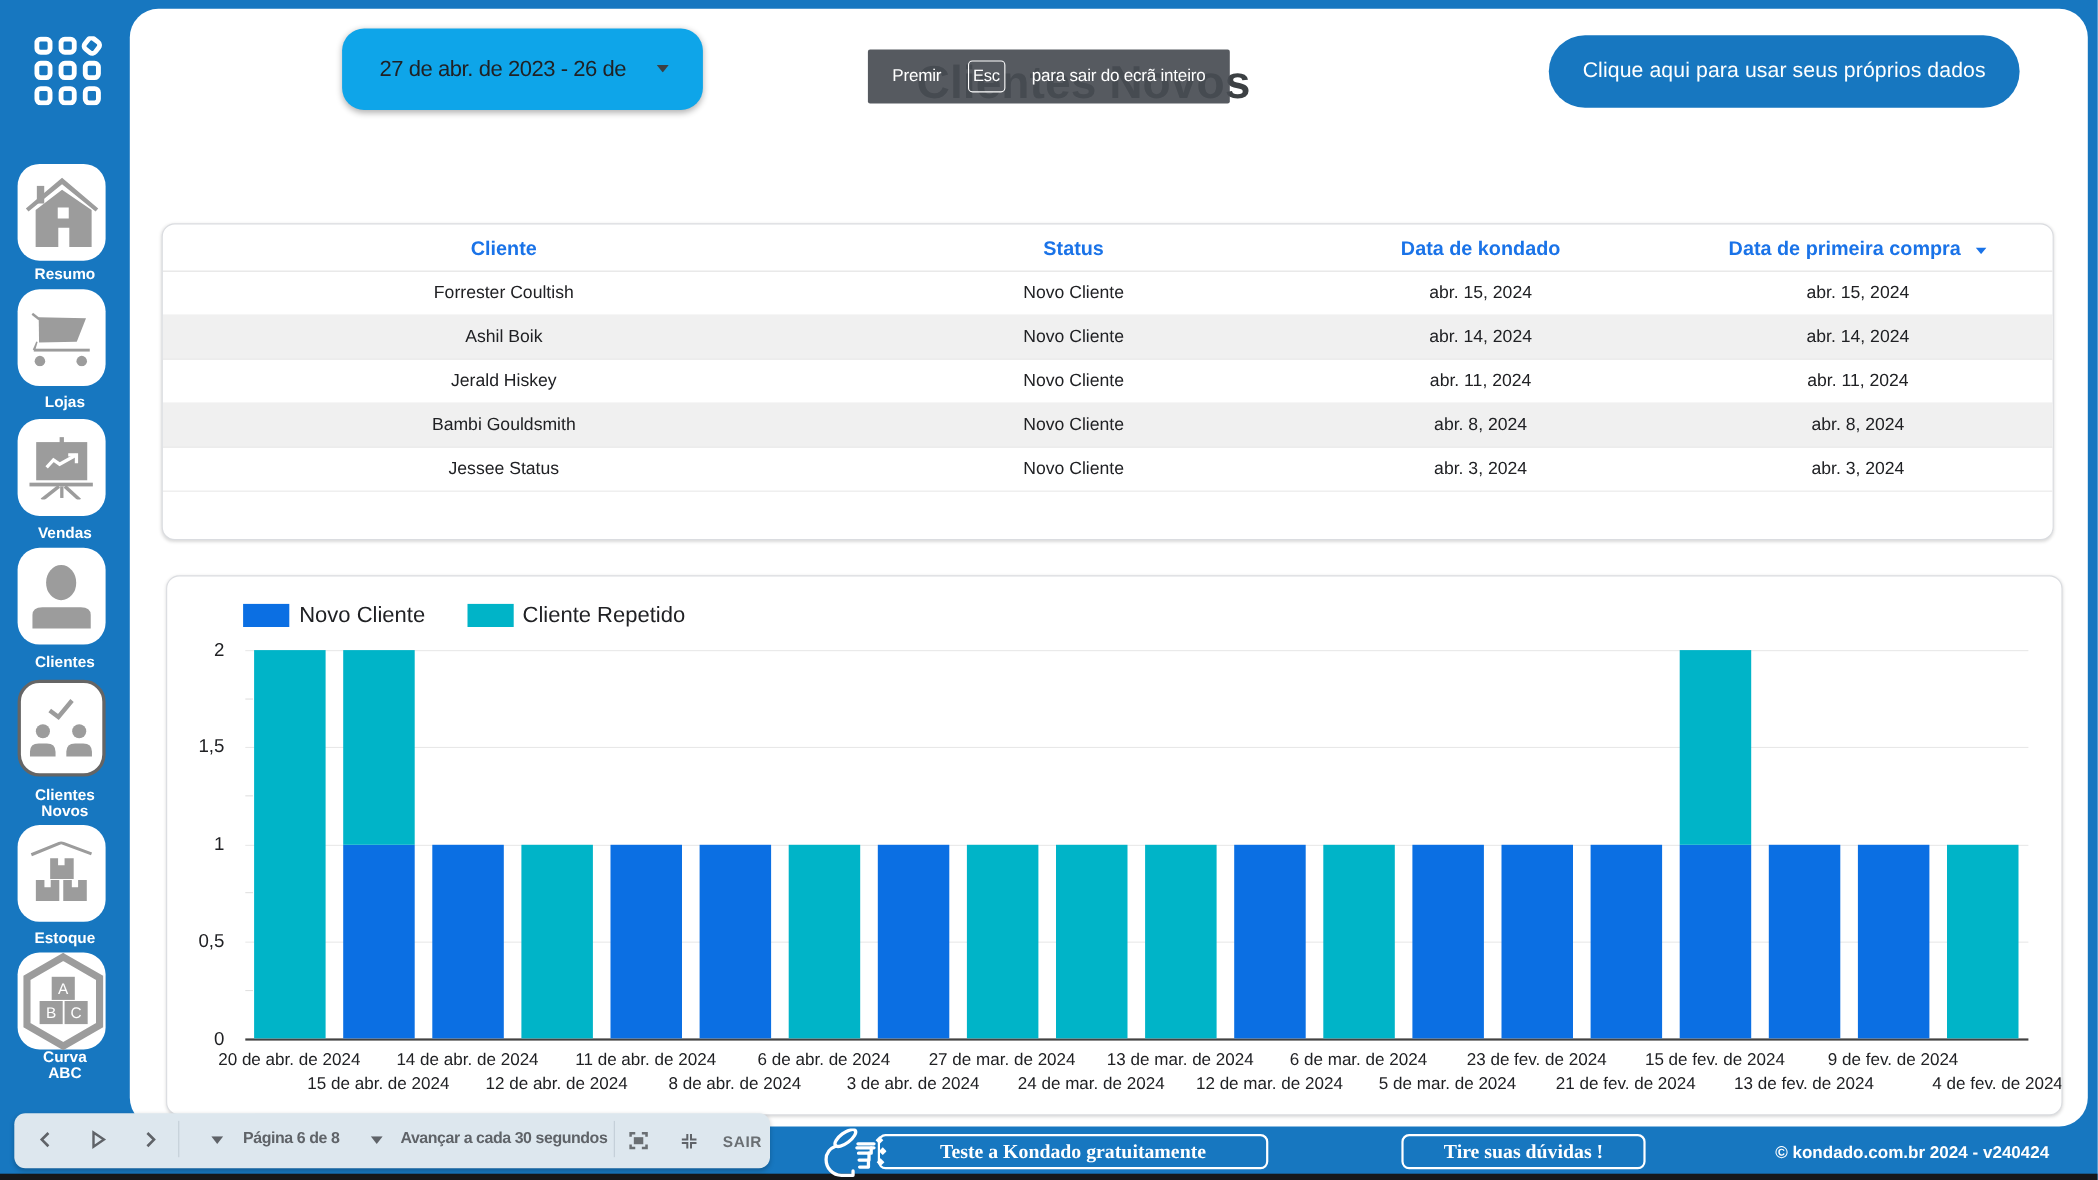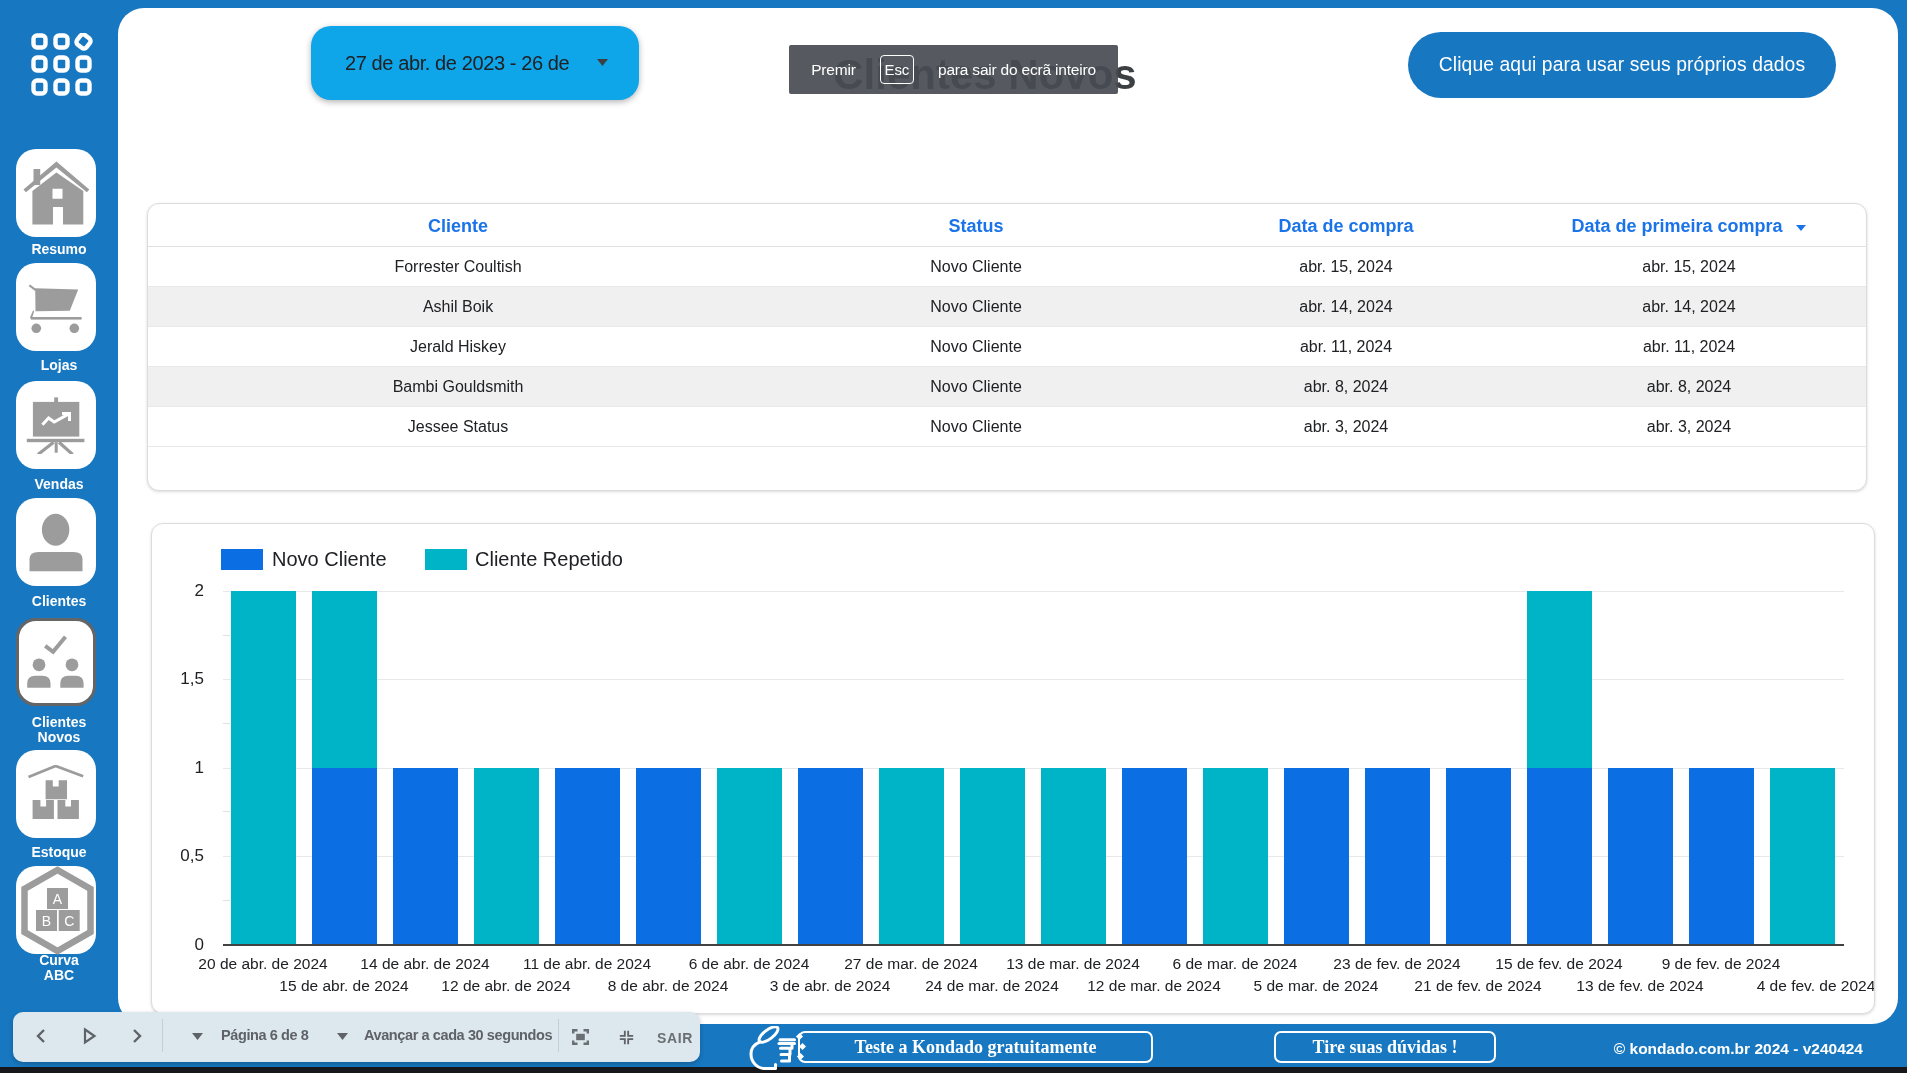--- a/index.html
+++ b/index.html
@@ -168,21 +168,21 @@
       <span>para sair do ecrã inteiro</span>
     </div>
 
     <div class="abs" style="left:1408px;top:32px;width:428px;height:66px;background:#1777c0;border-radius:33px;display:flex;align-items:center;justify-content:center;color:#fff;font-size:19.3px;letter-spacing:0.1px;">Clique aqui para usar seus próprios dados</div>
   </div>
 
   <div id="tablecard" class="card" style="left:147px;top:203px;width:1718px;height:286px;overflow:hidden;">
     <div class="trow" style="top:0;height:42px;border-bottom:1px solid #e0e0e0;">
       <span class="cell hdr" style="left:310px;top:12px;">Cliente</span>
       <span class="cell hdr" style="left:828px;top:12px;">Status</span>
-      <span class="cell hdr" style="left:1198px;top:12px;">Data de compra</span>
+      <span class="cell hdr" style="left:1198px;top:12px;">Data de kondado</span>
       <span class="cell hdr" style="left:1529px;top:12px;">Data de primeira compra</span>
       <svg class="abs" style="left:1648px;top:21px;" width="10" height="6" viewBox="0 0 10 6">
         <path d="M0 0 h10 l-5 6 z" fill="#1a73e8"></path>
       </svg>
     </div>
     <div class="trow" style="top:43px;height:39px;border-bottom:1px solid #e8e8e8;">
       <span class="cell body-txt" style="left:310px;top:11px;">Forrester Coultish</span>
       <span class="cell body-txt" style="left:828px;top:11px;">Novo Cliente</span>
       <span class="cell body-txt" style="left:1198px;top:11px;">abr. 15, 2024</span>
       <span class="cell body-txt" style="left:1541px;top:11px;">abr. 15, 2024</span>

